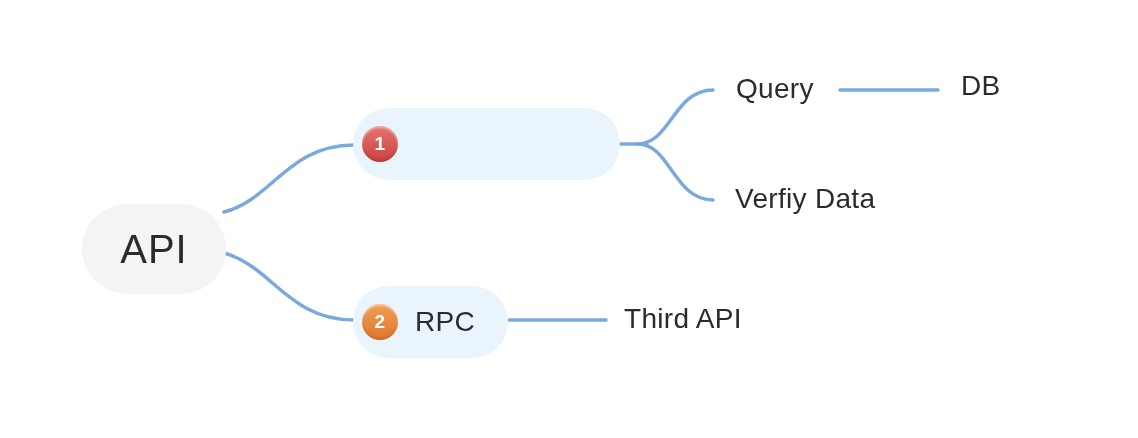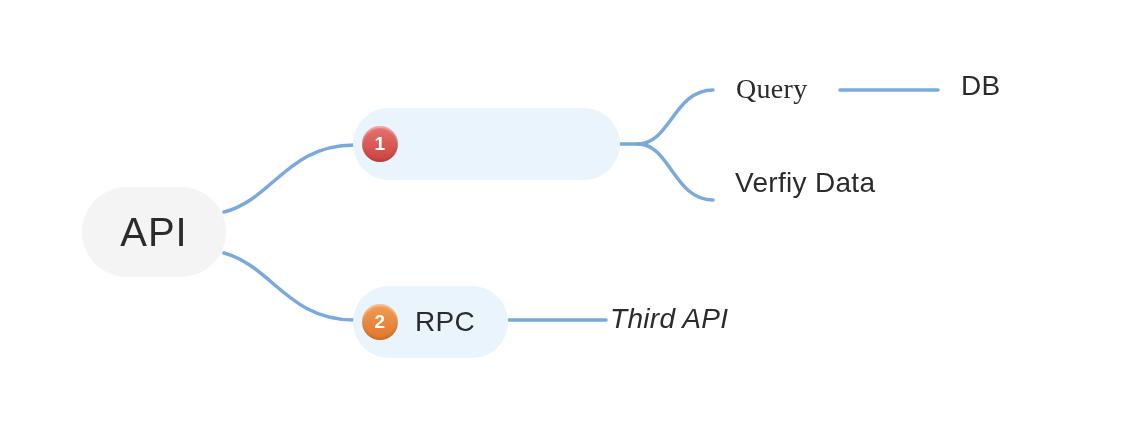--- a/index.html
+++ b/index.html
@@ -33,21 +33,21 @@
       z-index: 1;
       box-sizing: border-box;
       display: flex;
       align-items: center;
       color: var(--text, #2b2b2b);
       cursor: default;
       white-space: nowrap;
     }
     .node-root {
       left: 82px;
-      top: 187px;
+      top: 204px;
       width: 144px;
       height: 90px;
       border-radius: 45px;
       background: var(--root-bg, #f4f4f5);
       justify-content: center;
       font-size: 40px;
       letter-spacing: 1px;
     }
     .node-branch {
       height: 72px;
@@ -78,24 +78,24 @@
     .leaf {
       position: absolute;
       z-index: 1;
       transform: translateY(-52%);
       font-size: 28px;
       letter-spacing: 0.3px;
       color: var(--text, #2b2b2b);
       white-space: nowrap;
       cursor: default;
     }
-    .leaf-query     { left: 736px; top: 90px; font-family: Liberation Serif, serif; }
+    .leaf-query     { left: 736px; top: 90px; }
     .leaf-db        { left: 961px; top: 87px; }
-    .leaf-verfiy    { left: 735px; top: 184px; }
-    .leaf-third-api { left: 610px; top: 320px; font-style: italic; }
+    .leaf-verfiy    { left: 735px; top: 200px; }
+    .leaf-third-api { left: 624px; top: 320px; }
   </style>
 </head>
 <body>
 
 <div class="canvas">
 
   <svg class="connectors" width="1138" height="438" viewBox="0 0 1138 438">
     <path d="M224,212 C272,200 288,145 354,145"></path>
     <path d="M224,253 C272,266 288,320 354,320"></path>
     <path d="M618,144 L638,144"></path>

